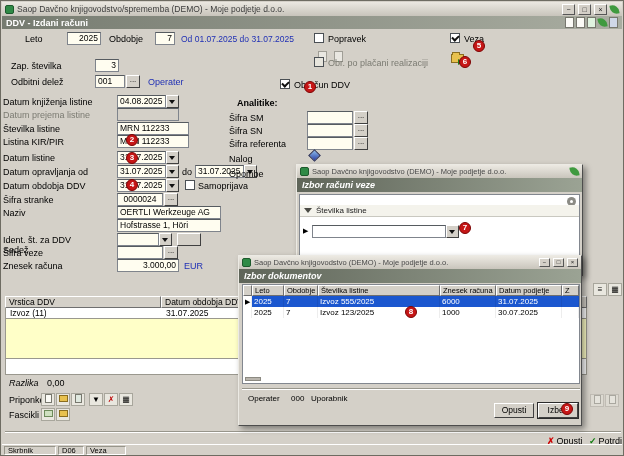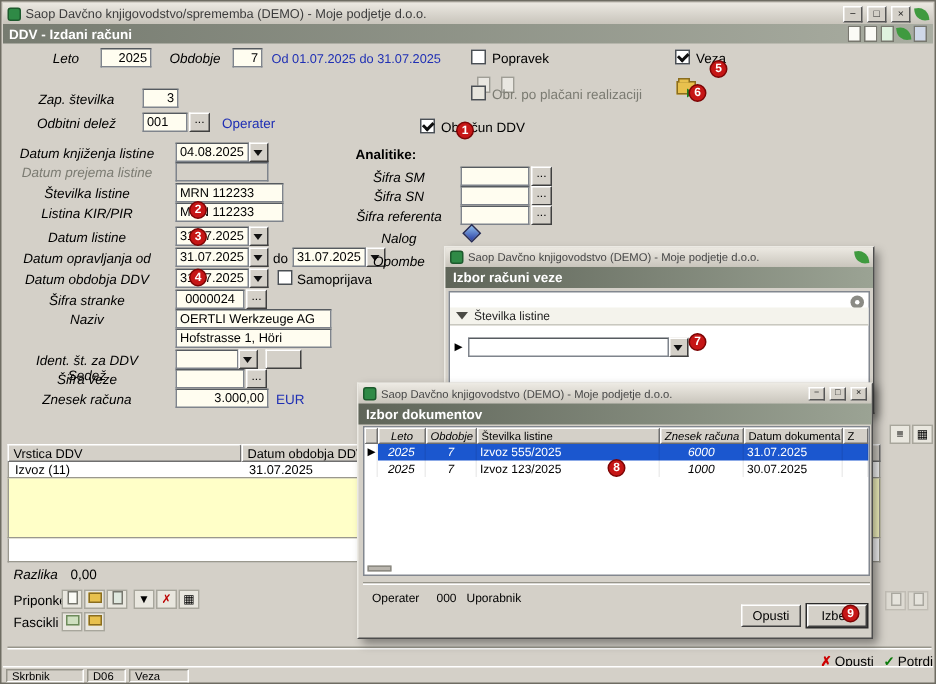--- a/index.html
+++ b/index.html
@@ -7,21 +7,21 @@
   .screen{position:relative;width:624px;height:456px;background:#d4d0c8;border:1px solid #6e6c62;overflow:hidden;}
   .abs{position:absolute;}
   
   .titlebar{position:absolute;left:1px;top:1px;right:1px;height:14px;background:linear-gradient(#ebe8e1,#c8c4bb);display:flex;align-items:center;gap:3px;padding:0 3px;}
   .title-text{font-size:8.5px;color:#3c3c3c;flex:1;white-space:nowrap;overflow:hidden;}
   .winbtn{width:13px;height:11px;background:#d4d0c8;border:1px solid;border-color:#fff #565656 #565656 #fff;font-size:7px;line-height:9px;text-align:center;color:#222;}
   .ddvbar{position:absolute;left:1px;top:15px;right:1px;height:13px;background:linear-gradient(90deg,#767b70,#a9ada1);color:#fff;display:flex;align-items:center;padding:0 4px;gap:2px;}
   .ddvbar .bt{font-weight:bold;font-size:9px;flex:1;}
   
   .lbl{position:absolute;white-space:nowrap;line-height:11px;}
-  .r{text-align:center;font-style:italic;}
+  .r{text-align:left;}
   .dim{color:#7b7b72;}
   .blue{color:#1f2fb4;}
   .input{position:absolute;height:13px;background:#fffdf0;border:1px solid #7f848c;border-top-color:#565b60;font-size:8.5px;line-height:11px;padding:0 2px;white-space:nowrap;overflow:hidden;}
   .num{text-align:right;}
   .dis{background:#d4d0c8;}
   .white{background:#fff;}
   .ddbtn{position:absolute;width:13px;height:13px;background:#d4d0c8;border:1px solid;border-color:#fff #404040 #404040 #fff;}
   .ddbtn::after{content:"";position:absolute;left:2px;top:4px;border:3px solid transparent;border-top:4px solid #111;}
   .ellbtn{position:absolute;width:14px;height:13px;background:#d4d0c8;border:1px solid;border-color:#fff #404040 #404040 #fff;font-size:8px;line-height:7px;text-align:center;}
   .btn3d{position:absolute;background:#d4d0c8;border:1px solid;border-color:#fff #404040 #404040 #fff;font-size:8.5px;text-align:center;}
@@ -41,21 +41,21 @@
   .gear-ico::after{content:"";position:absolute;left:3px;top:3px;width:3px;height:3px;background:#fff;border-radius:50%;}
   .funnel{position:absolute;width:0;height:0;border-left:4px solid transparent;border-right:4px solid transparent;border-top:5px solid #4a4a44;}
   .tbicon{position:absolute;width:14px;height:13px;background:#e9e7df;border:1px solid #a8a69c;font-size:8px;line-height:11px;text-align:center;}
   
   .ghdr{position:absolute;height:12px;background:#d4d0c8;border:1px solid;border-color:#fff #6f6f6f #6f6f6f #fff;font-size:8.5px;line-height:10px;padding:0 3px;white-space:nowrap;overflow:hidden;}
   
   .dlg{position:absolute;background:#d4d0c8;border:1px solid;border-color:#eceae4 #4d4d4d #4d4d4d #eceae4;box-shadow:3px 3px 6px rgba(0,0,0,.4);}
   .dlg-title{height:13px;background:linear-gradient(#ece9e2,#c9c5bc);display:flex;align-items:center;gap:3px;padding:0 3px;}
   .dlg-title .t{font-size:7.5px;color:#474747;flex:1;white-space:nowrap;overflow:hidden;}
   .dlg-title .winbtn{width:11px;height:9px;font-size:6px;line-height:7px;}
-  .dlg-head{height:14px;background:linear-gradient(90deg,#5f6559,#9ba394);color:#fff;font-weight:bold;font-size:9px;line-height:14px;padding-left:5px;}
+  .dlg-head{height:14px;background:linear-gradient(90deg,#5f6559,#9ba394);color:#fff;font-weight:bold;font-size:9px;line-height:14px;padding-left:5px;font-style:italic;}
   .drow{display:flex;height:11px;}
   .dcell{font-size:8px;line-height:11px;padding:0 2px;white-space:nowrap;overflow:hidden;border-right:1px solid rgba(0,0,0,.07);}
   .hcell{background:#d4d0c8;border:1px solid;border-color:#fff #6f6f6f #6f6f6f #fff;font-size:7.5px;line-height:9px;padding:0 2px;white-space:nowrap;overflow:hidden;}
   .sel{background:#1b57cf;color:#fff;}
   .statusbar{position:absolute;left:1px;bottom:1px;right:1px;height:10px;background:#d4d0c8;border-top:1px solid #fff;}
   .spanel{position:absolute;top:1px;height:9px;border:1px solid;border-color:#97958b #fff #fff #97958b;font-size:7.5px;line-height:8px;padding:0 3px;white-space:nowrap;}
 </style>
 </head>
 <body>
 
@@ -249,21 +249,21 @@
       <span class="winbtn">×</span>
     </div>
     <div class="dlg-head">Izbor dokumentov</div>
     <div style="position:absolute;left:3px;top:28px;width:338px;height:100px;background:#fff;border:1px solid #82878f;overflow:hidden;">
       <div class="drow">
         <span class="hcell" style="flex:0 0 9px;"></span>
         <span class="hcell r" style="flex:0 0 32px;">Leto</span>
         <span class="hcell r" style="flex:0 0 34px;">Obdobje</span>
         <span class="hcell" style="flex:0 0 122px;">Številka listine</span>
         <span class="hcell r" style="flex:0 0 56px;">Znesek računa</span>
-        <span class="hcell" style="flex:0 0 66px;">Datum dokumenta</span>
+        <span class="hcell" style="flex:0 0 66px;">Datum podjetje</span>
         <span class="hcell" style="flex:1;">Z</span>
       </div>
       <div class="drow">
         <span class="dcell" style="flex:0 0 9px;font-size:7px;">▶</span>
         <span class="dcell sel r" style="flex:0 0 32px;">2025</span>
         <span class="dcell sel r" style="flex:0 0 34px;">7</span>
         <span class="dcell sel" style="flex:0 0 122px;">Izvoz 555/2025</span>
         <span class="dcell sel r" style="flex:0 0 56px;">6000</span>
         <span class="dcell sel" style="flex:0 0 66px;">31.07.2025</span>
         <span class="dcell sel" style="flex:1;"></span>

